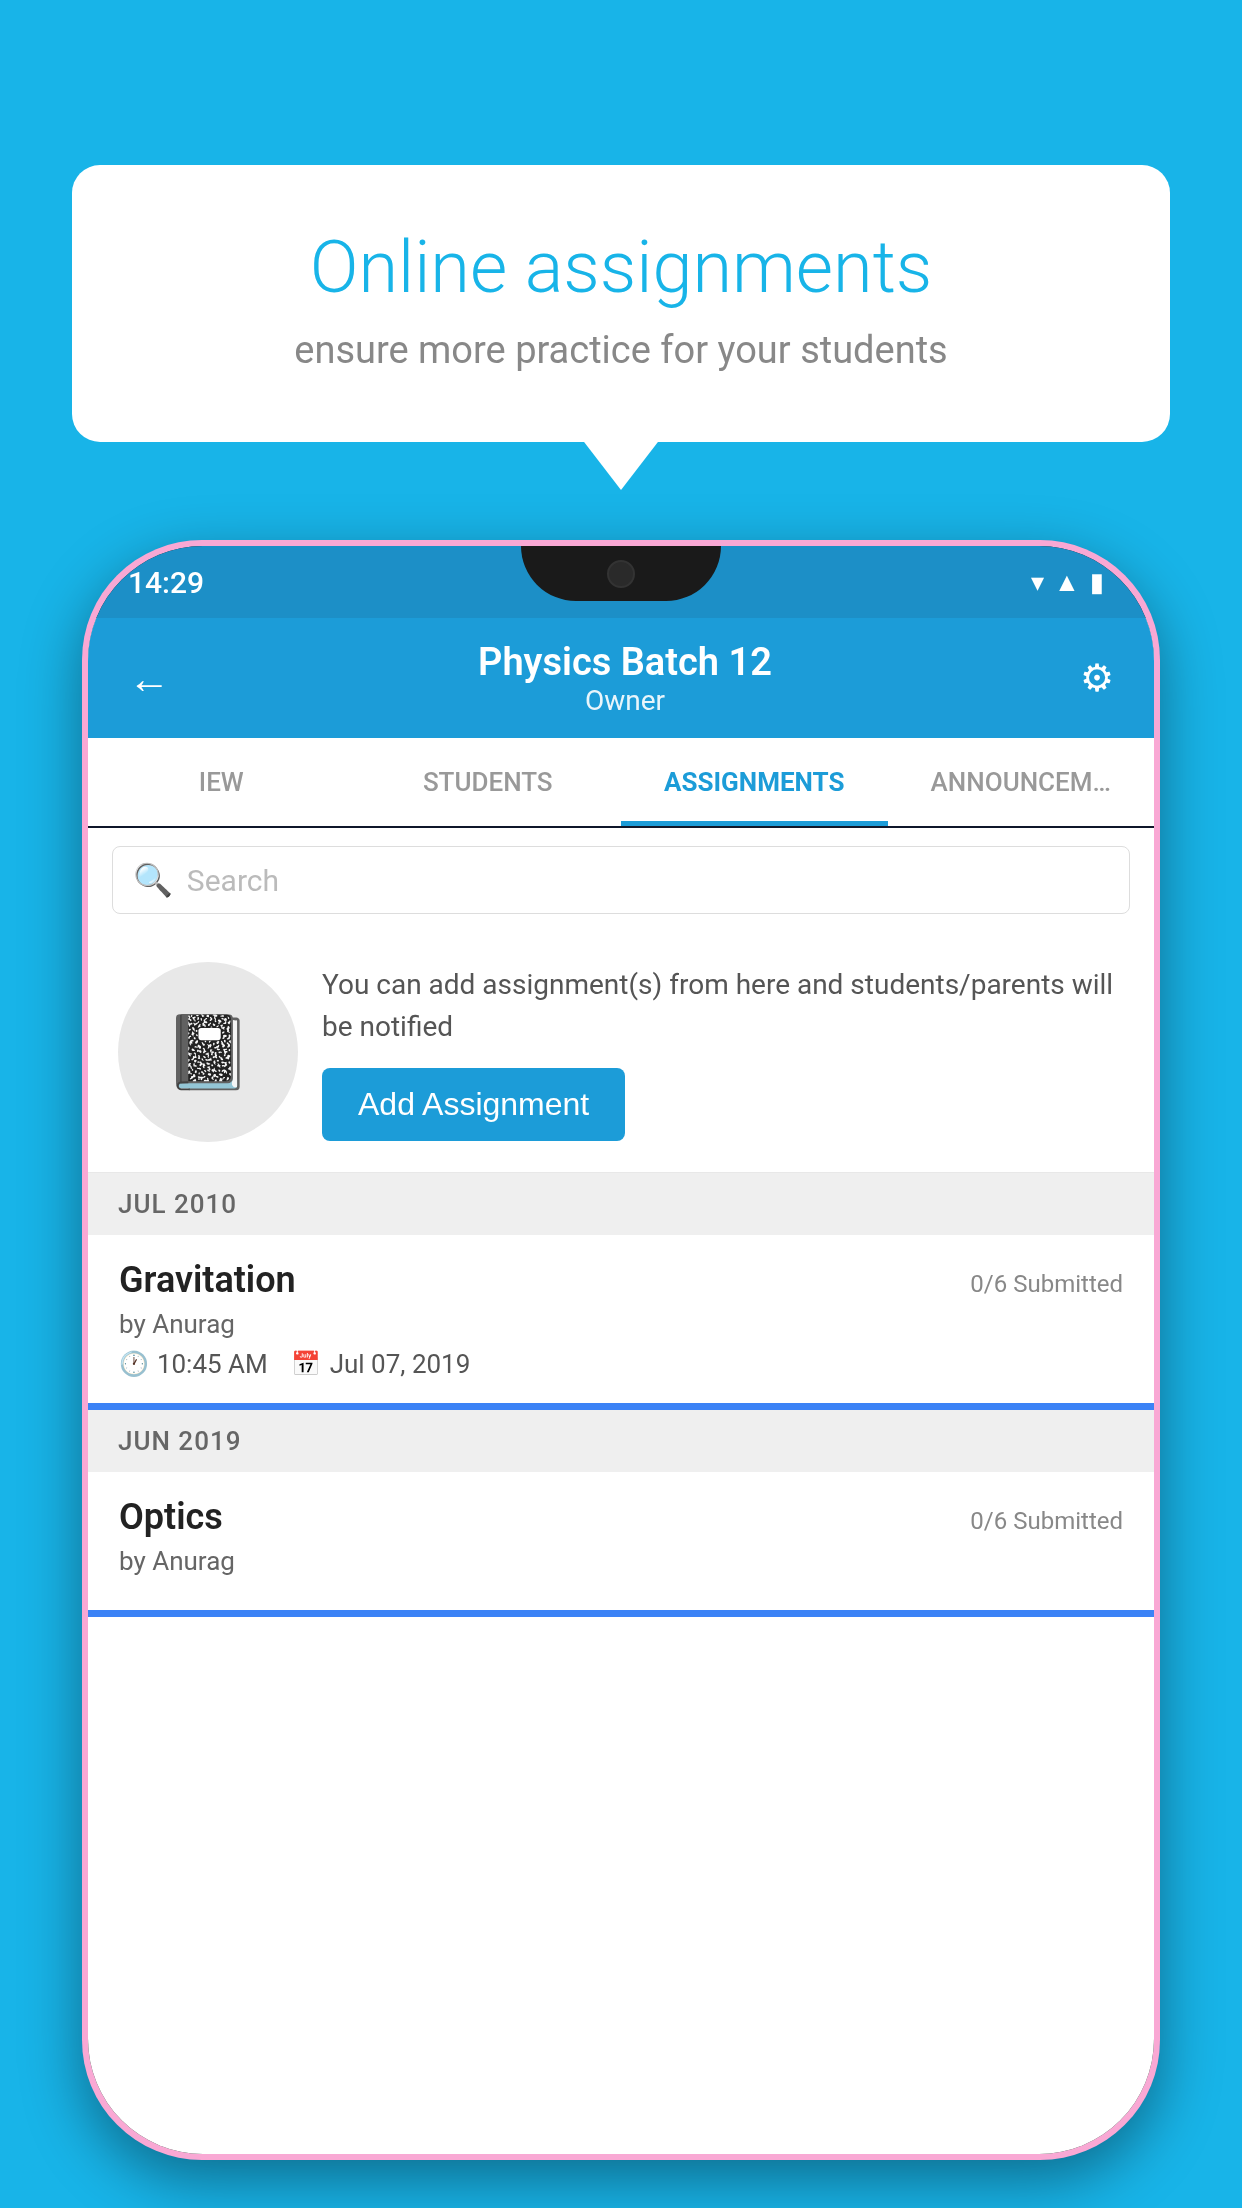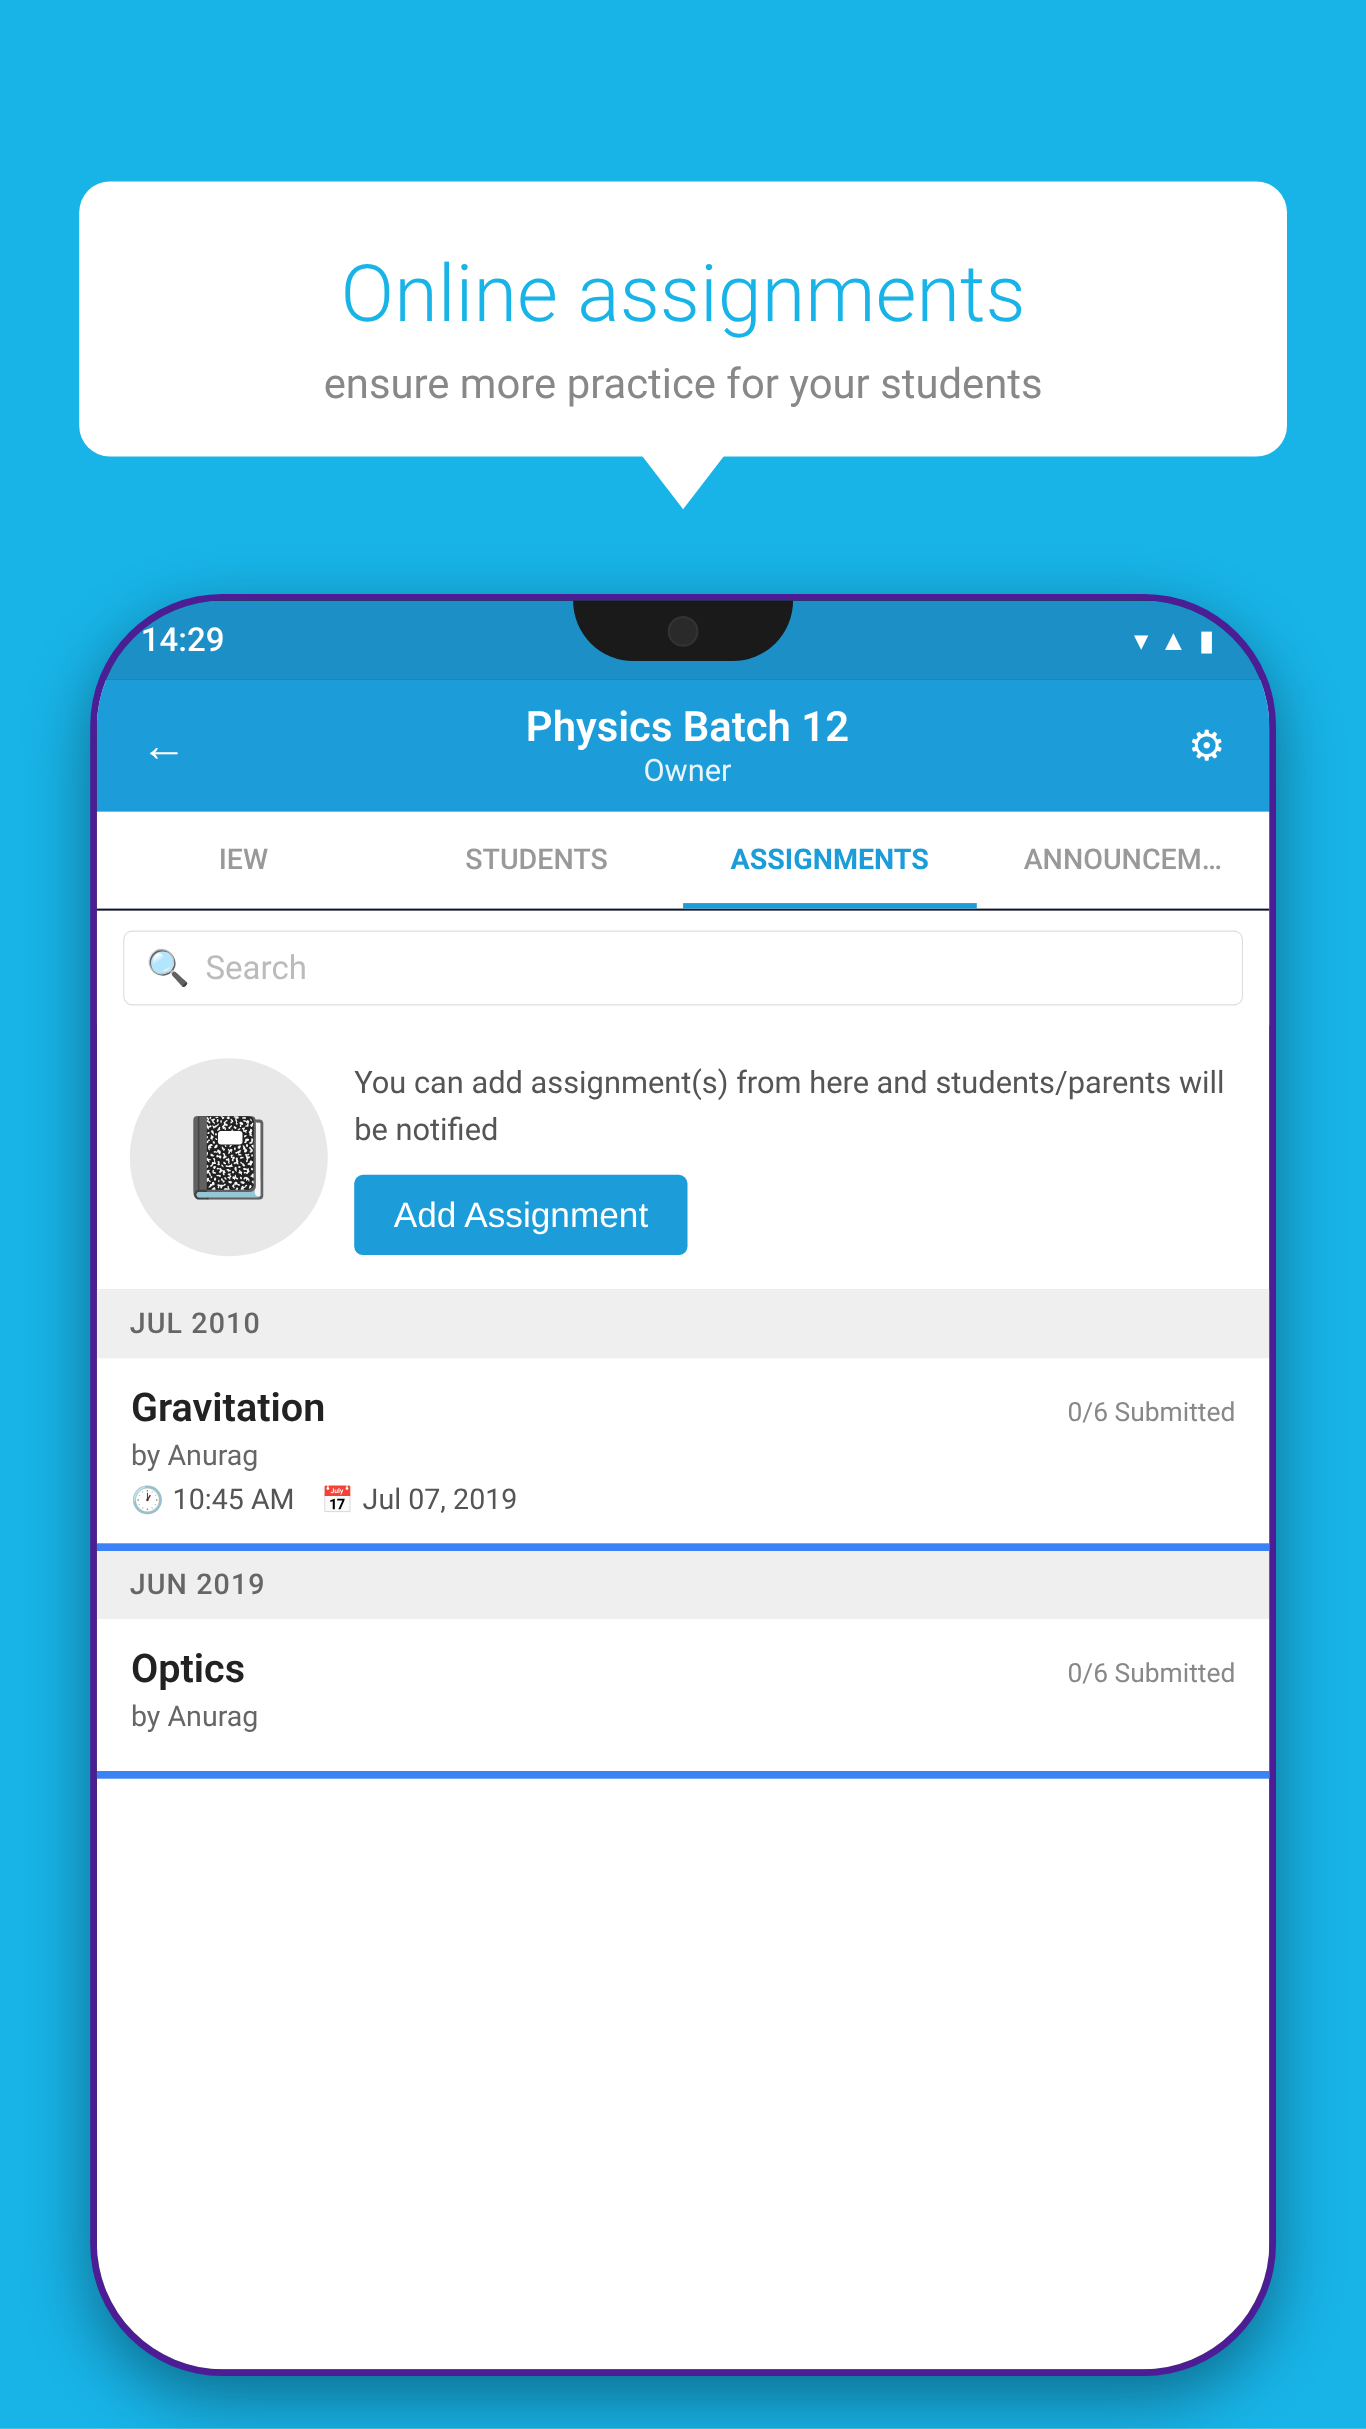--- a/index.html
+++ b/index.html
@@ -15,21 +15,21 @@
     
     .speech-bubble-container {
       position: absolute;
       top: 165px;
       left: 72px;
       width: 1098px;
     }
     .speech-bubble {
       background: white;
       border-radius: 28px;
-      padding: 60px 70px 43px 70px;
+      padding: 60px 70px 70px 70px;
       text-align: center;
       position: relative;
     }
     .speech-bubble::after {
       content: '';
       position: absolute;
       bottom: -48px;
       left: 50%;
       transform: translateX(-50%);
       width: 0;
@@ -50,21 +50,21 @@
       font-weight: 400;
     }
 
     
     .phone-frame {
       position: absolute;
       top: 540px;
       left: 82px;
       width: 1078px;
       height: 1620px;
-      background: #4c1d95;
+      background: #f9a8d4;
       border-radius: 120px;
       padding: 6px;
       box-shadow: 0 20px 60px rgba(0,0,0,0.4);
     }
     .phone-inner {
       width: 100%;
       height: 100%;
       border-radius: 115px;
       background: #1a1a1a;
       overflow: hidden;

